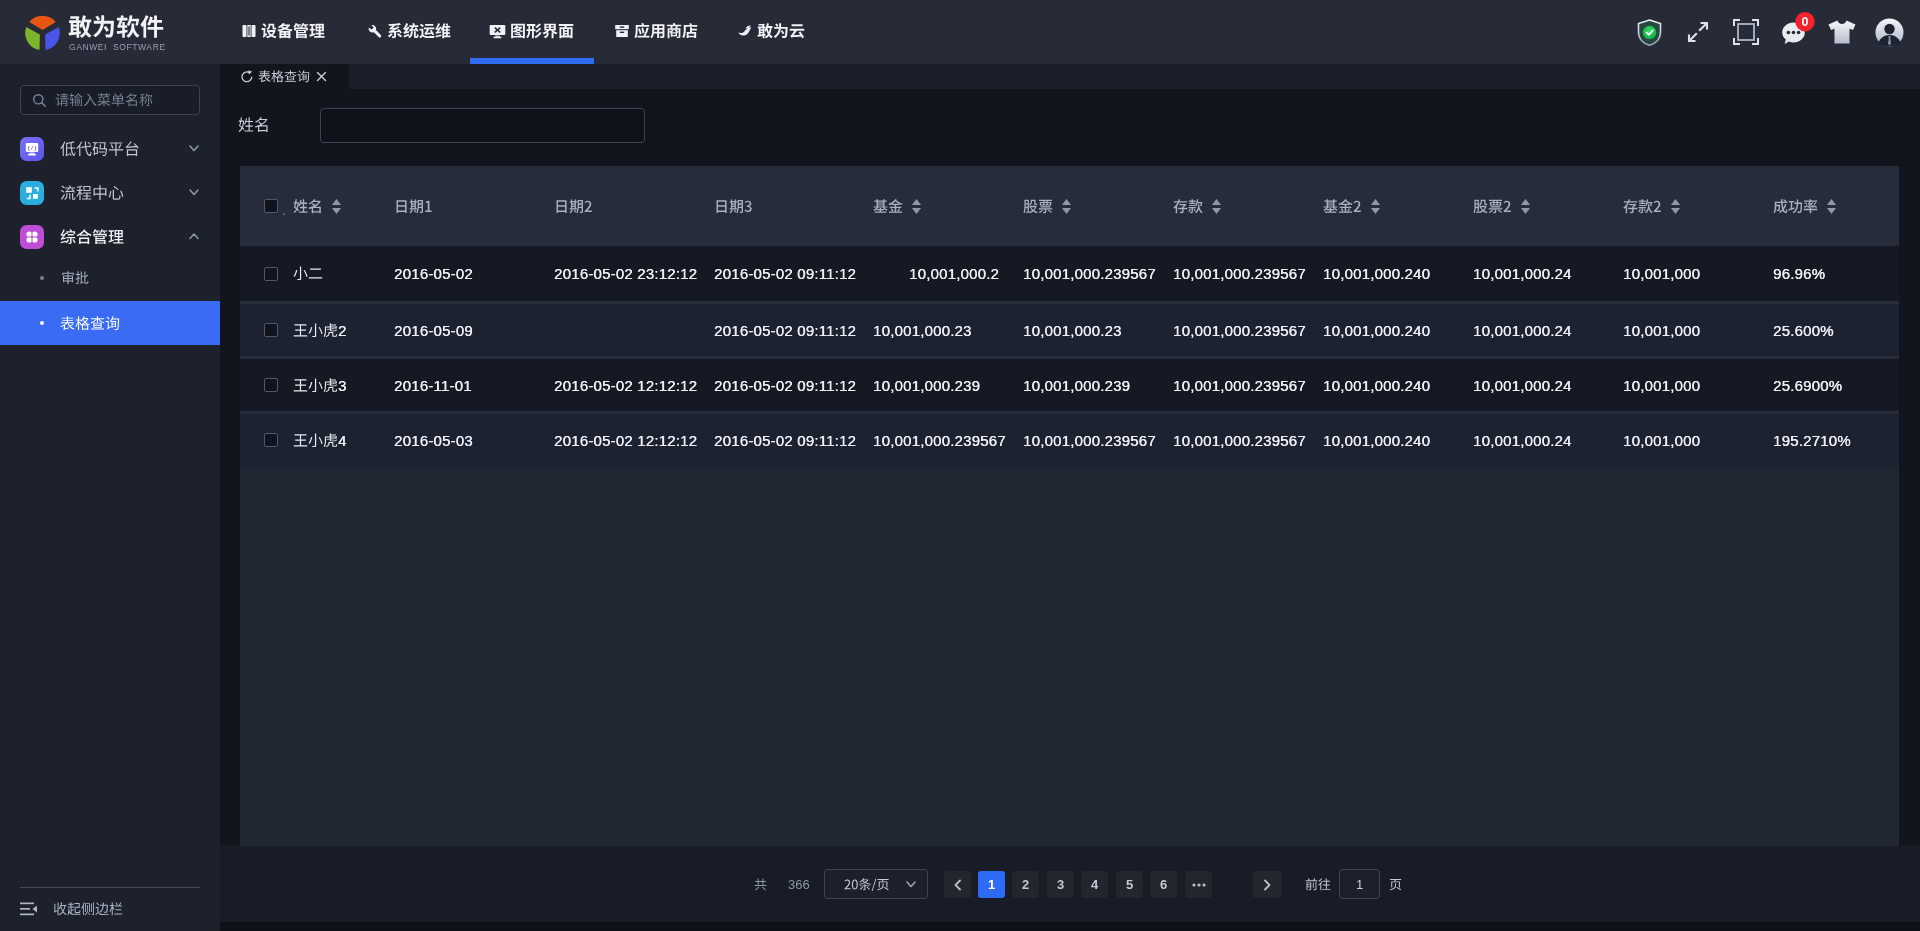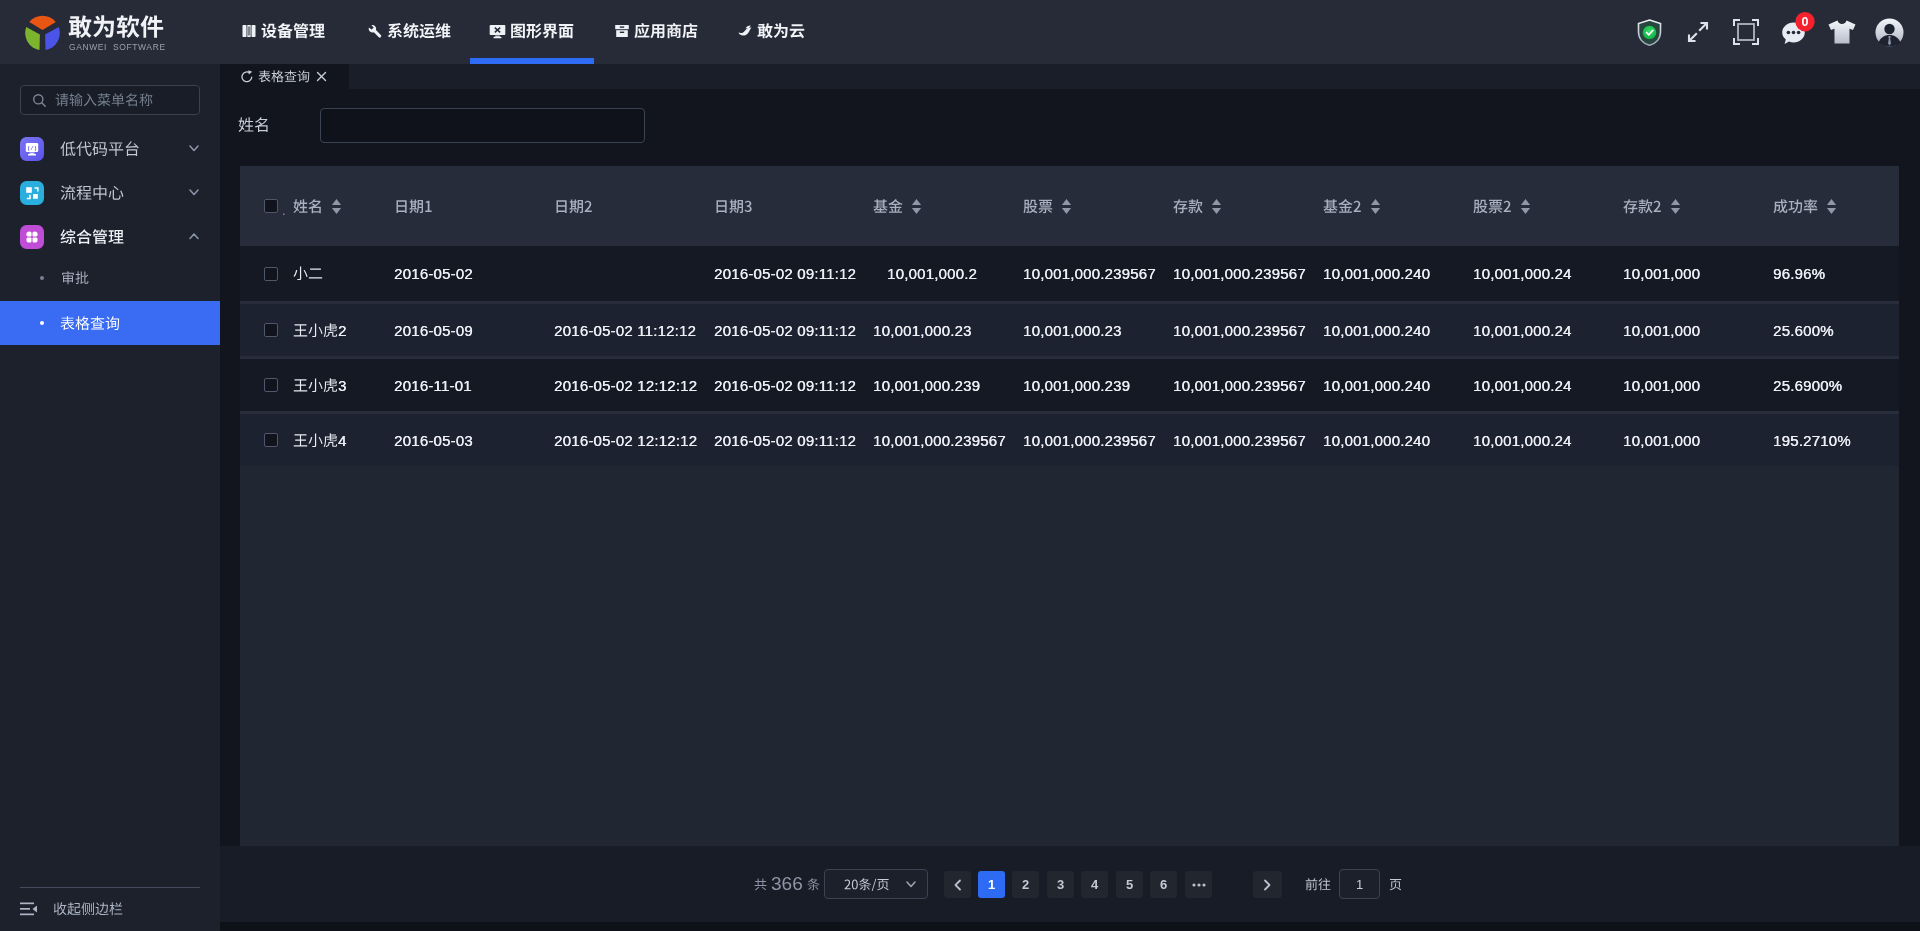--- a/index.html
+++ b/index.html
@@ -493,42 +493,42 @@
         </div>
         <div class="dcell" style="left:53px">
           <svg class="zh" width="30.0" height="15" viewBox="0 0 30.0 15">
             <g fill="#e9ecf2" transform="translate(0,12.9) scale(0.015)">
               <use href="#g69" x="0"></use>
               <use href="#g70" x="1000"></use>
             </g>
           </svg>
         </div>
         <div class="dcell" style="left:154px">2016-05-02</div>
+        <div class="dcell" style="left:314px">2016-05-02 23:12:12</div>
         <div class="dcell" style="left:474px">2016-05-02 09:11:12</div>
-        <div class="dcell" style="left:647px">10,001,000.2</div>
+        <div class="dcell" style="left:669px">10,001,000.2</div>
         <div class="dcell" style="left:783px">10,001,000.239567</div>
         <div class="dcell" style="left:933px">10,001,000.239567</div>
         <div class="dcell" style="left:1083px">10,001,000.240</div>
         <div class="dcell" style="left:1233px">10,001,000.24</div>
         <div class="dcell" style="left:1383px">10,001,000</div>
         <div class="dcell" style="left:1533px">96.96%</div>
       </div>
       <div class="abs" style="left:0;top:135px;width:1659px;height:55px;background:#1d2230;border-top:3px solid #272d3a;">
         <div class="dcell" style="left:24px">
           <span class="chk"></span>
         </div>
         <div class="dcell" style="left:53px"><svg class="zh" width="45.0" height="15" viewBox="0 0 45.0 15">
             <g fill="#e9ecf2" transform="translate(0,12.9) scale(0.015)">
               <use href="#g71" x="0"></use>
               <use href="#g69" x="1000"></use>
               <use href="#g72" x="2000"></use>
             </g>
           </svg>2</div>
         <div class="dcell" style="left:154px">2016-05-09</div>
-        <div class="dcell" style="left:314px">2016-05-02 11:12:12</div>
         <div class="dcell" style="left:474px">2016-05-02 09:11:12</div>
         <div class="dcell" style="left:633px">10,001,000.23</div>
         <div class="dcell" style="left:783px">10,001,000.23</div>
         <div class="dcell" style="left:933px">10,001,000.239567</div>
         <div class="dcell" style="left:1083px">10,001,000.240</div>
         <div class="dcell" style="left:1233px">10,001,000.24</div>
         <div class="dcell" style="left:1383px">10,001,000</div>
         <div class="dcell" style="left:1533px">25.600%</div>
       </div>
       <div class="abs" style="left:0;top:190px;width:1659px;height:55px;background:#151924;border-top:3px solid #272d3a;">
@@ -571,21 +571,21 @@
         <div class="dcell" style="left:783px">10,001,000.239567</div>
         <div class="dcell" style="left:933px">10,001,000.239567</div>
         <div class="dcell" style="left:1083px">10,001,000.240</div>
         <div class="dcell" style="left:1233px">10,001,000.24</div>
         <div class="dcell" style="left:1383px">10,001,000</div>
         <div class="dcell" style="left:1533px">195.2710%</div>
       </div>
       <div class="abs" style="left:0;top:300px;width:1659px;height:380px;background:#212633"></div>
     </div>
     <div class="abs" style="left:0;top:782px;width:1700px;height:76px;background:#181c26"></div>
-    <div class="abs row" style="left:534px;top:812px;height:16px;gap:4px;color:#8d95a6;font-size:19px">
+    <div class="abs row" style="left:534px;top:812px;height:16px;gap:21px;color:#8d95a6;font-size:13px">
       <svg class="zh" width="13.0" height="13" viewBox="0 0 13.0 13">
         <g fill="#8d95a6" transform="translate(0,11.18) scale(0.013)">
           <use href="#g73" x="0"></use>
         </g>
       </svg>
       <span>366</span>
       <svg class="zh" width="13.0" height="13" viewBox="0 0 13.0 13">
         <g fill="#8d95a6" transform="translate(0,11.18) scale(0.013)">
           <use href="#g74" x="0"></use>
         </g>

